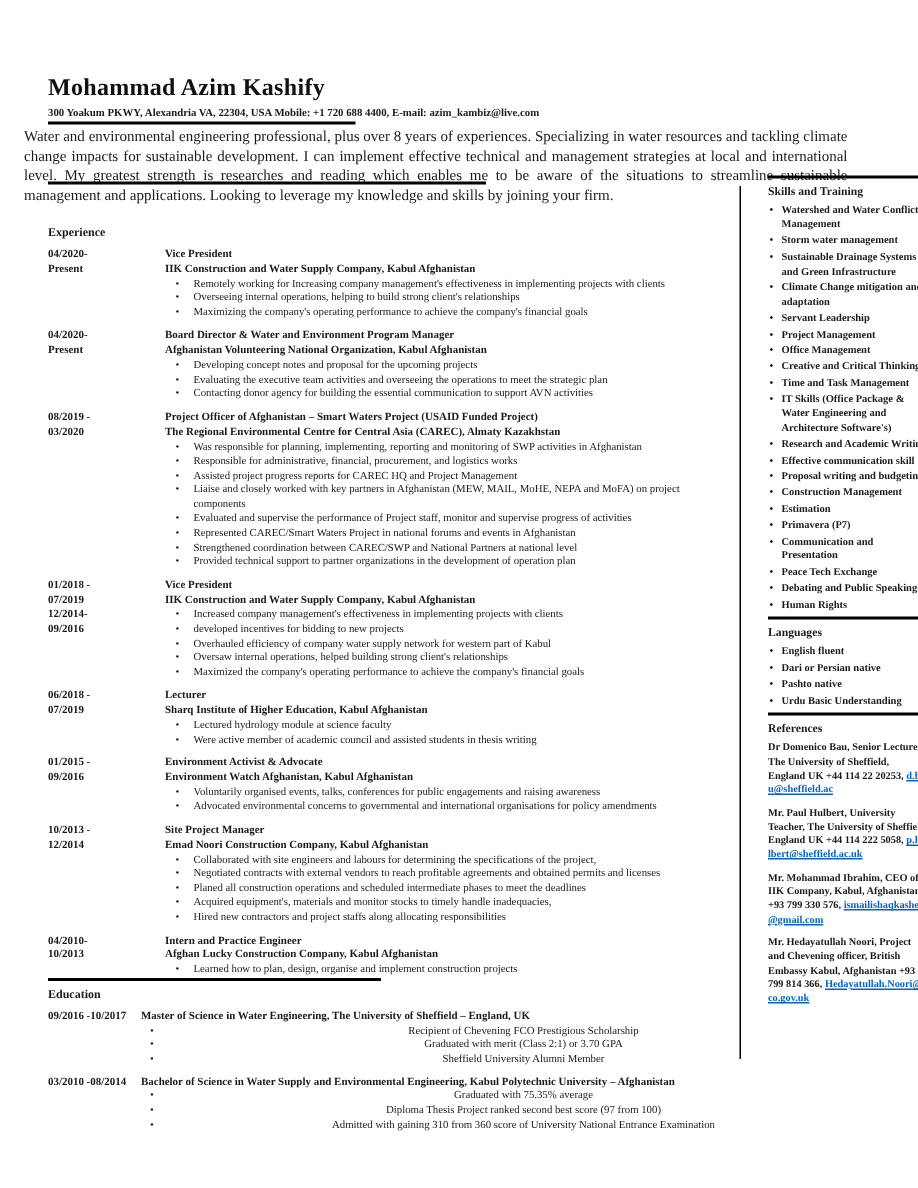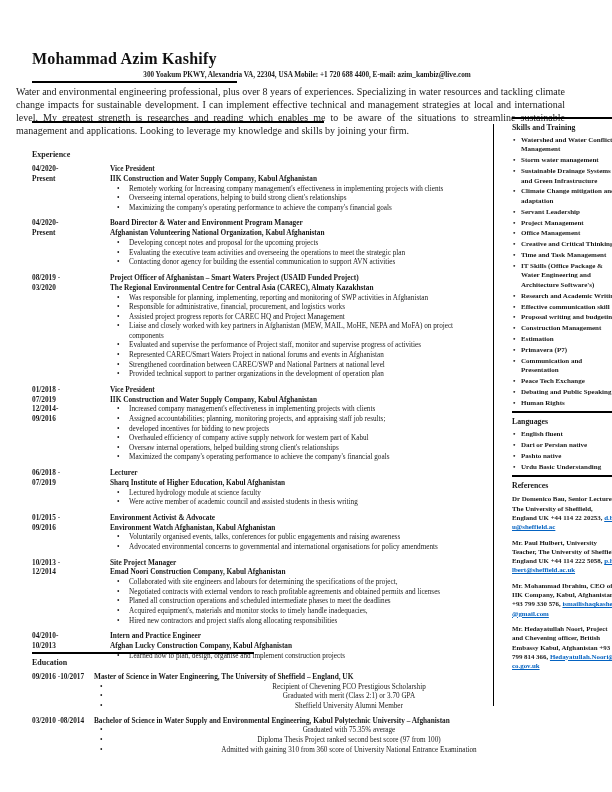--- a/index.html
+++ b/index.html
@@ -9,21 +9,21 @@
     background: #ffffff;
     position: relative;
     margin: 0 auto;
     font-family: Liberation Serif, serif;
     color: #1a1a1a;
     overflow: hidden;
   }
   
   .header { position: absolute; left: 32px; top: 50px; width: 550px; }
   .name { font-size: 16px; font-weight: bold; letter-spacing: 0.2px; color: #111; }
-  .contact { font-size: 7.2px; font-weight: bold; margin-top: 3px; text-align: center; }
+  .contact { font-size: 7.2px; font-weight: bold; margin-top: 3px; }
   .header-rule { width: 205px; height: 2px; background: #000; margin-top: 2px; }
   .summary { position: absolute; left: 16px; top: 85px; width: 549px;
              font-size: 10px; line-height: 1.3; text-align: justify; }
   .summary-rule { position: absolute; left: 32px; top: 121px; width: 292px; height: 2px; background: #000; }
 
   
   .main { position: absolute; left: 32px; top: 126px; width: 456px; margin-top: 24px; }
   .section-heading { font-size: 8px; font-weight: bold; margin-bottom: 5px; }
   .entry { display: flex; margin-bottom: 5px; }
   .entry .dates { width: 78px; flex: 0 0 78px; font-size: 7.3px; font-weight: bold;
@@ -121,23 +121,22 @@
     <div class="entry">
       <div class="dates">01/2018 -
 07/2019
 12/2014-
 09/2016</div>
       <div class="body">
         <div class="title">Vice President</div>
         <div class="org">IIK Construction and Water Supply Company, Kabul Afghanistan</div>
         <ul class="bullets">
             <li>Increased company management's effectiveness in implementing projects with clients</li>
-            <li>Assigned accountabilities; planning, monitoring projects, and appraising staff job results;</li>
             <li>developed incentives for bidding to new projects</li>
-            <li>Overhauled efficiency of company active supply network for western part of Kabul</li>
+            <li>Overhauled efficiency of company water supply network for western part of Kabul</li>
             <li>Oversaw internal operations, helped building strong client's relationships</li>
             <li>Maximized the company's operating performance to achieve the company's financial goals</li>
           </ul>
       </div>
     </div>
 
     <div class="entry">
       <div class="dates">06/2018 -
 07/2019</div>
       <div class="body">

